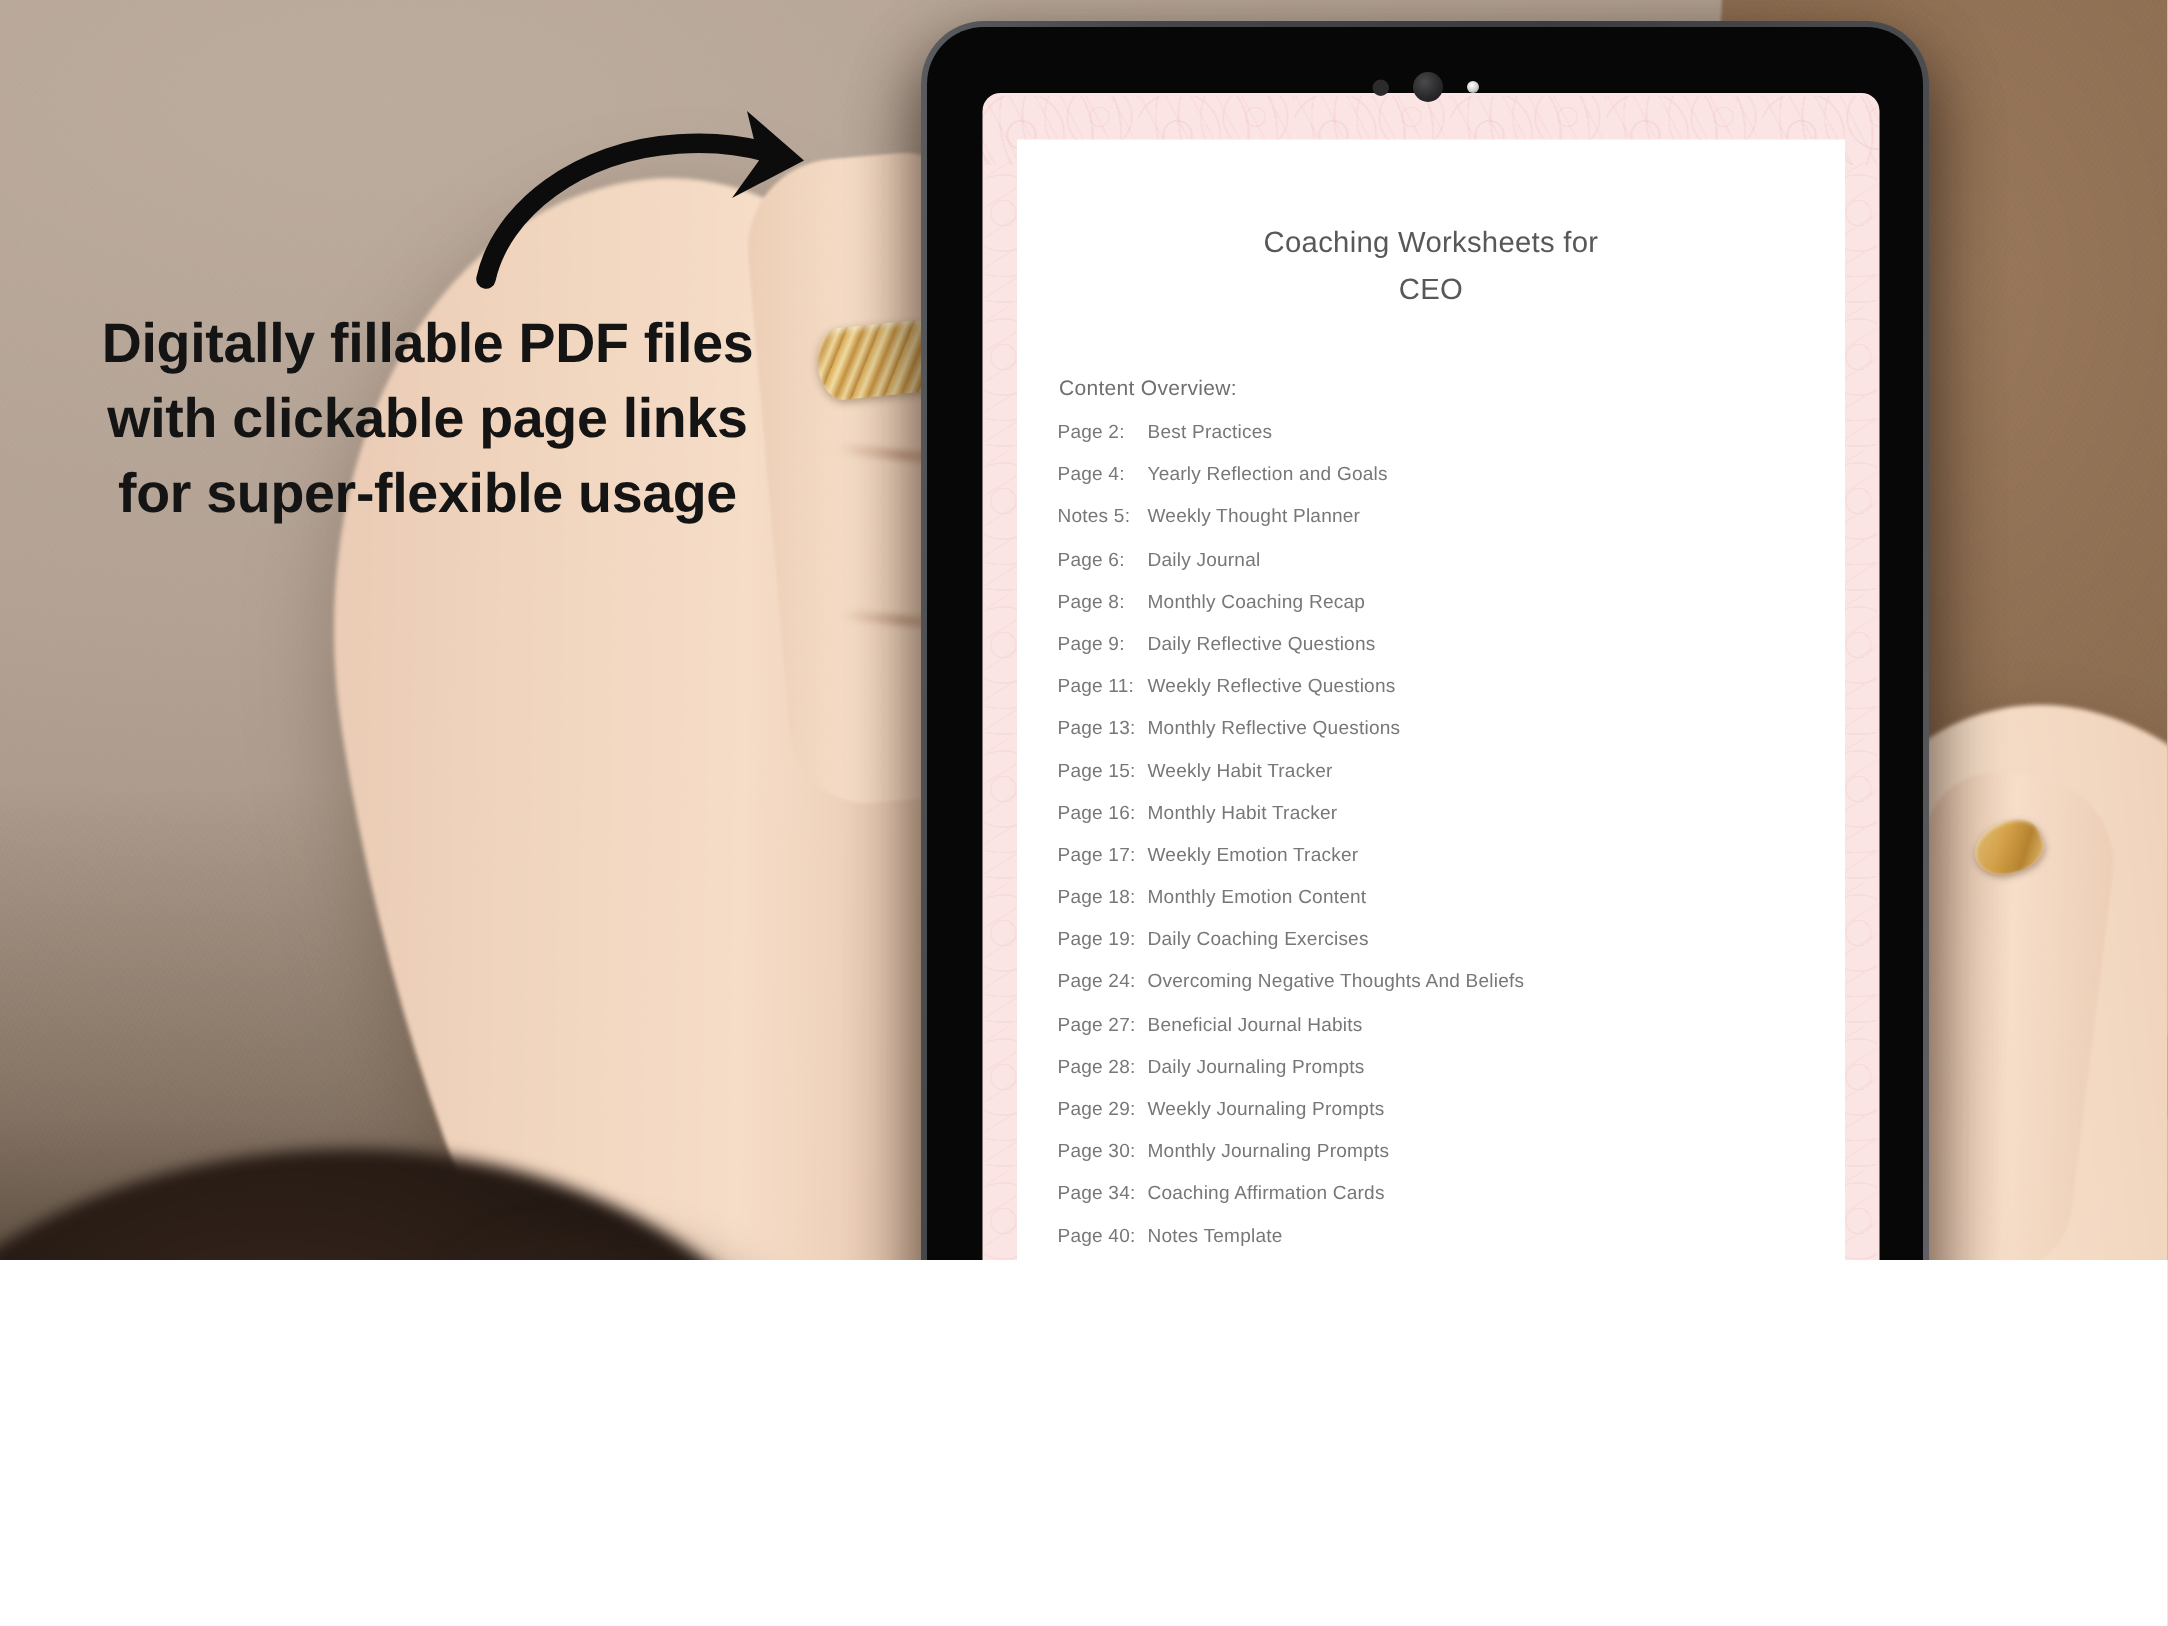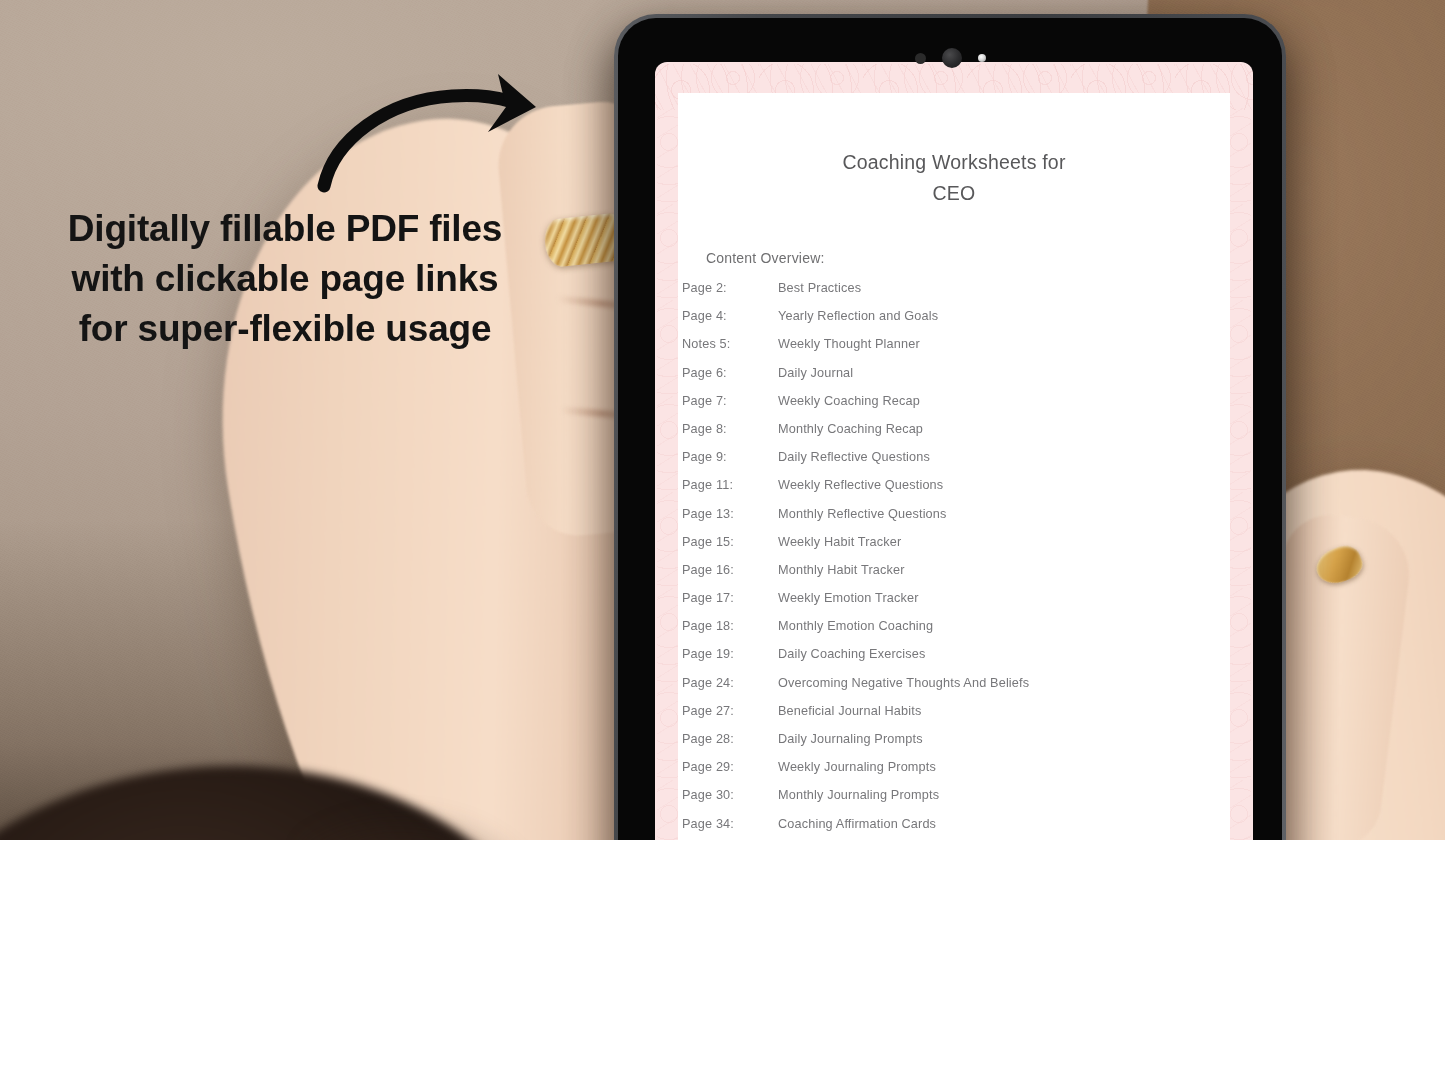--- a/index.html
+++ b/index.html
@@ -257,39 +257,38 @@
     padding: 41px 0 0 28px;
     font-size: 14px;
     font-weight: 400;
     letter-spacing: 0.2px;
     color: #6f6f71;
   }
 
   .toc {
     list-style: none;
     margin: 0;
-    padding: 15px 0 0 4px;
+    padding: 15px 0 0 27px;
   }
   .toc-row {
     display: flex;
     align-items: baseline;
     height: 28.2px;
     font-size: 12.7px;
     letter-spacing: 0.15px;
     color: #77777a;
     white-space: nowrap;
   }
   .toc-page {
     width: 60px;
     flex: 0 0 60px;
     text-align: left;
   }
   .toc-title {
     flex: 1 1 auto;
-    margin-left: 36px;
   }
 
   
   .annotation {
     position: absolute;
     left: 42px; top: 204px;
     width: 486px;
     text-align: center;
     font-size: 37px;
     line-height: 50px;
@@ -364,24 +363,20 @@
               </li>
               <li class="toc-row">
                 <span class="toc-page">Notes 5:</span>
                 <span class="toc-title">Weekly Thought Planner</span>
               </li>
               <li class="toc-row">
                 <span class="toc-page">Page 6:</span>
                 <span class="toc-title">Daily Journal</span>
               </li>
               <li class="toc-row">
-                <span class="toc-page">Page 7:</span>
-                <span class="toc-title">Weekly Coaching Recap</span>
-              </li>
-              <li class="toc-row">
                 <span class="toc-page">Page 8:</span>
                 <span class="toc-title">Monthly Coaching Recap</span>
               </li>
               <li class="toc-row">
                 <span class="toc-page">Page 9:</span>
                 <span class="toc-title">Daily Reflective Questions</span>
               </li>
               <li class="toc-row">
                 <span class="toc-page">Page 11:</span>
                 <span class="toc-title">Weekly Reflective Questions</span>
@@ -397,21 +392,21 @@
               <li class="toc-row">
                 <span class="toc-page">Page 16:</span>
                 <span class="toc-title">Monthly Habit Tracker</span>
               </li>
               <li class="toc-row">
                 <span class="toc-page">Page 17:</span>
                 <span class="toc-title">Weekly Emotion Tracker</span>
               </li>
               <li class="toc-row">
                 <span class="toc-page">Page 18:</span>
-                <span class="toc-title">Monthly Emotion Coaching</span>
+                <span class="toc-title">Monthly Emotion Content</span>
               </li>
               <li class="toc-row">
                 <span class="toc-page">Page 19:</span>
                 <span class="toc-title">Daily Coaching Exercises</span>
               </li>
               <li class="toc-row">
                 <span class="toc-page">Page 24:</span>
                 <span class="toc-title">Overcoming Negative Thoughts And Beliefs</span>
               </li>
               <li class="toc-row">

